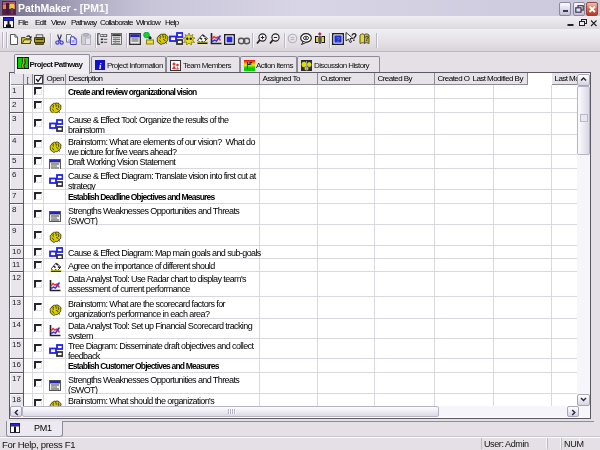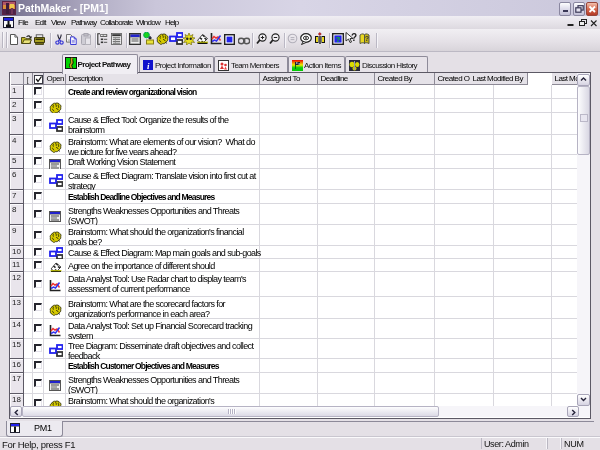--- a/index.html
+++ b/index.html
@@ -11,21 +11,21 @@
 .capbtn{top:2px;width:10px;height:12px;border-radius:2px;border:1px solid #8a87a0;
  background:linear-gradient(180deg,#fdfdfe 0%,#e4e2ef 40%,#c2bfd6 100%);}
 #closebtn{background:linear-gradient(180deg,#f2c0ae 0%,#d9694e 50%,#b23b28 100%);border-color:#99463a;}
 #menubar{left:0;top:16px;width:600px;height:13px;background:linear-gradient(180deg,#f0eef3,#ddd9e0);}
 .menuitem{position:absolute;top:18px;font-size:8px;letter-spacing:-0.75px;color:#000;}
 #toolbar{left:0;top:29px;width:600px;height:22px;
  background:linear-gradient(180deg,#f1eff3 0%,#e4e0e6 60%,#d8d4da 100%);
  border-bottom:1px solid #bcb9c4;}
 .tsep{position:absolute;top:33px;width:1px;height:15px;background:#bbb8c4;border-right:1px solid #f6f5f9;}
 .tab{position:absolute;top:56px;height:17px;background:#e7e3e9;border:1px solid #8e8b99;border-bottom:none;
- border-radius:2px 2px 0 0;font-size:8px;letter-spacing:-0.6px;color:#111;margin-left:48px;}
+ border-radius:2px 2px 0 0;font-size:8px;letter-spacing:-0.6px;color:#111;}
 .tab .ticn{position:absolute;left:3px;top:3px;}
 .tabtext{position:absolute;top:4px;white-space:nowrap;}
 #tab1{top:54px;height:19px;background:#f0eef3;z-index:5;font-weight:bold;letter-spacing:-0.6px;}
 #gridwrap{left:9px;top:72px;width:581px;height:346px;background:#fff;border-top:1px solid #5c5965;border-left:1px solid #5c5965;overflow:hidden;}
 .hdrcell{position:absolute;top:0;height:11px;background:#e5e2e8;border-right:1px solid #8d8a96;border-bottom:1px solid #8d8a96;
  font-size:8px;letter-spacing:-0.55px;color:#000;overflow:hidden;}
 .hdrcell span{position:absolute;left:2.5px;top:1px;white-space:nowrap;}
 .rowhdr{position:absolute;left:0;width:13px;background:#e9e5ec;border-right:1px solid #5c5965;border-bottom:1px solid #5c5965;
  font-size:8px;color:#222;box-shadow:inset 1px 1px 0 #fbfafc;}
 .rowhdr i{font-style:normal;position:absolute;left:2px;top:1px;}
@@ -317,21 +317,21 @@
       <div class="hdrcell" style="left:34px;width:21px">
         <span>Open</span>
       </div>
       <div class="hdrcell" style="left:56px;width:193px">
         <span>Description</span>
       </div>
       <div class="hdrcell" style="left:250px;width:57px">
         <span>Assigned To</span>
       </div>
       <div class="hdrcell" style="left:308px;width:56px">
-        <span>Deadline</span>
+        <span>Customer</span>
       </div>
       <div class="hdrcell" style="left:365px;width:59px">
         <span>Created By</span>
       </div>
       <div class="hdrcell" style="left:425px;width:58px">
         <span>Created On</span>
       </div>
       <div class="hdrcell" style="left:460px;width:57px">
         <span>Last Modified By</span>
       </div>
@@ -528,21 +528,20 @@
         <div class="cell" style="left:308px;width:56px;height:20px"></div>
         <div class="cell" style="left:365px;width:59px;height:20px"></div>
         <div class="cell" style="left:425px;width:58px;height:20px"></div>
         <div class="cell" style="left:484px;width:57px;height:20px"></div>
         <div class="cell" style="left:542px;width:26px;height:20px"></div>
         <div class="cbx" style="left:24px;top:6px"></div>
         <div class="ricon" style="top:4px"><svg width="13" height="12">
             <path d="M3.2 10.2 C1.6 9.8 0.9 8.2 1.4 6.8 C0.7 5.4 1.5 3.6 3 3 C3.4 1.6 5.2 0.9 6.6 1.3 C8 0.7 9.9 1.1 10.6 2.4 C11.9 2.9 12.3 4.6 11.7 5.8 C12.1 7.2 11.2 8.6 9.8 8.9 C9.4 10.1 8 10.9 6.6 10.6 L5.4 11.3 C4.5 11.5 3.6 11 3.2 10.2 Z" fill="#d6ca00" stroke="#333311" stroke-width="0.9"></path>
             <path d="M4.2 2.6 C4.8 3.8 3.4 4.4 4.4 5.6 M6.8 1.6 C6.4 3 7.8 3.4 7.2 4.8 M9.4 2.6 C8.8 3.8 10.2 4.4 9.6 5.8 M3.2 7 C4.4 7.6 4 8.8 5.2 9.2 M7 6 C7.8 7 9 6.8 9.2 8 M9.8 9 L10.4 10.6" stroke="#222200" stroke-width="0.9" fill="none"></path>
           </svg></div>
-        <div class="dtext">Brainstorm: What should the organization's financial<br>goals be?</div>
       </div>
       <div class="drow" style="top:161px;height:13px">
         <div class="rowhdr" style="height:12px">
           <i>10</i>
         </div>
         <div class="cell" style="left:14px;width:8px;height:12px"></div>
         <div class="cell" style="left:23px;width:10px;height:12px"></div>
         <div class="cell" style="left:34px;width:21px;height:12px"></div>
         <div class="cell" style="left:56px;width:193px;height:12px"></div>
         <div class="cell" style="left:250px;width:57px;height:12px"></div>

